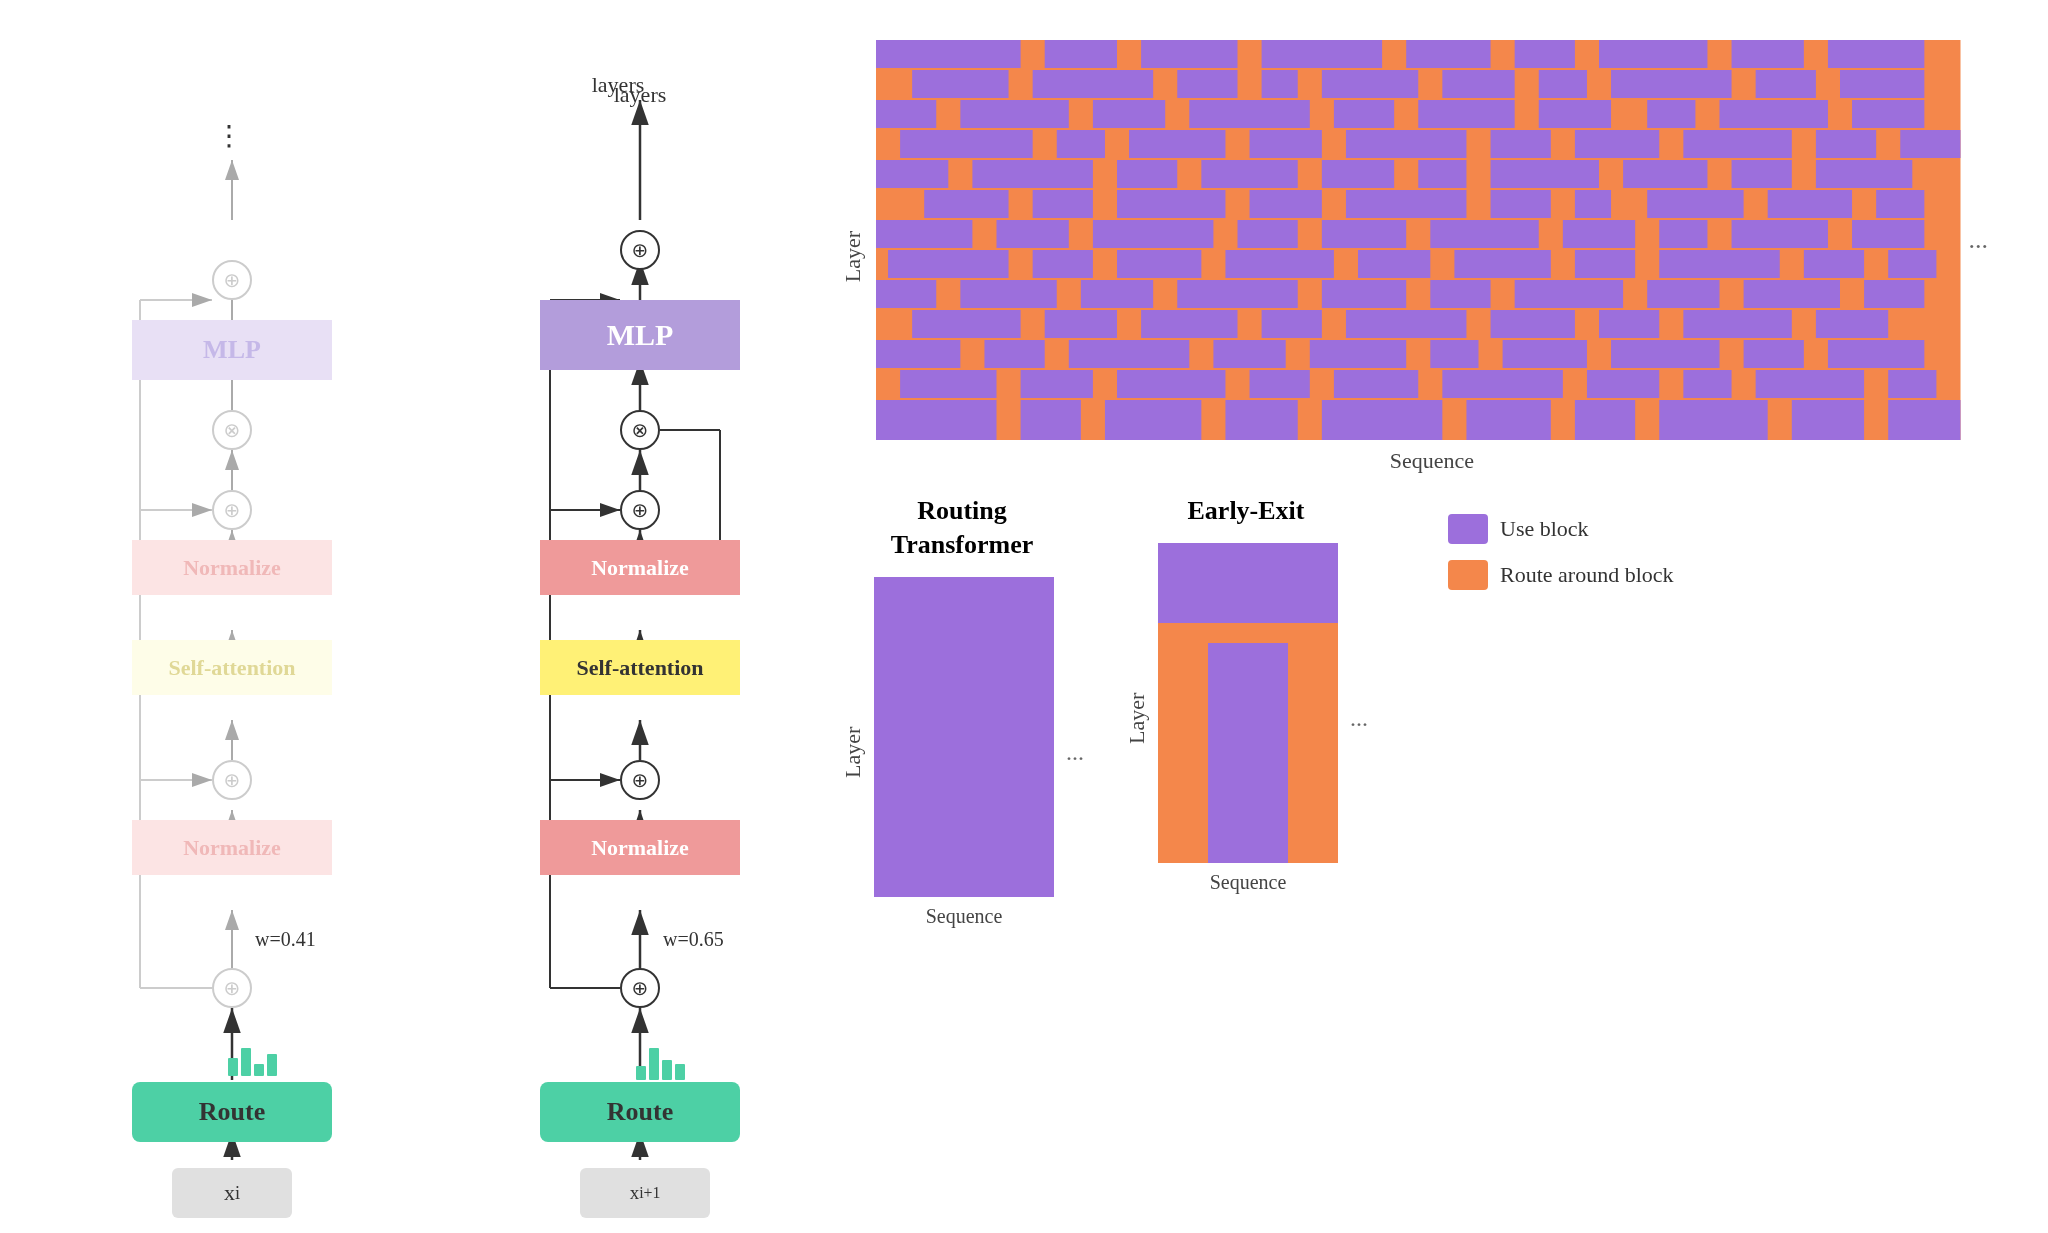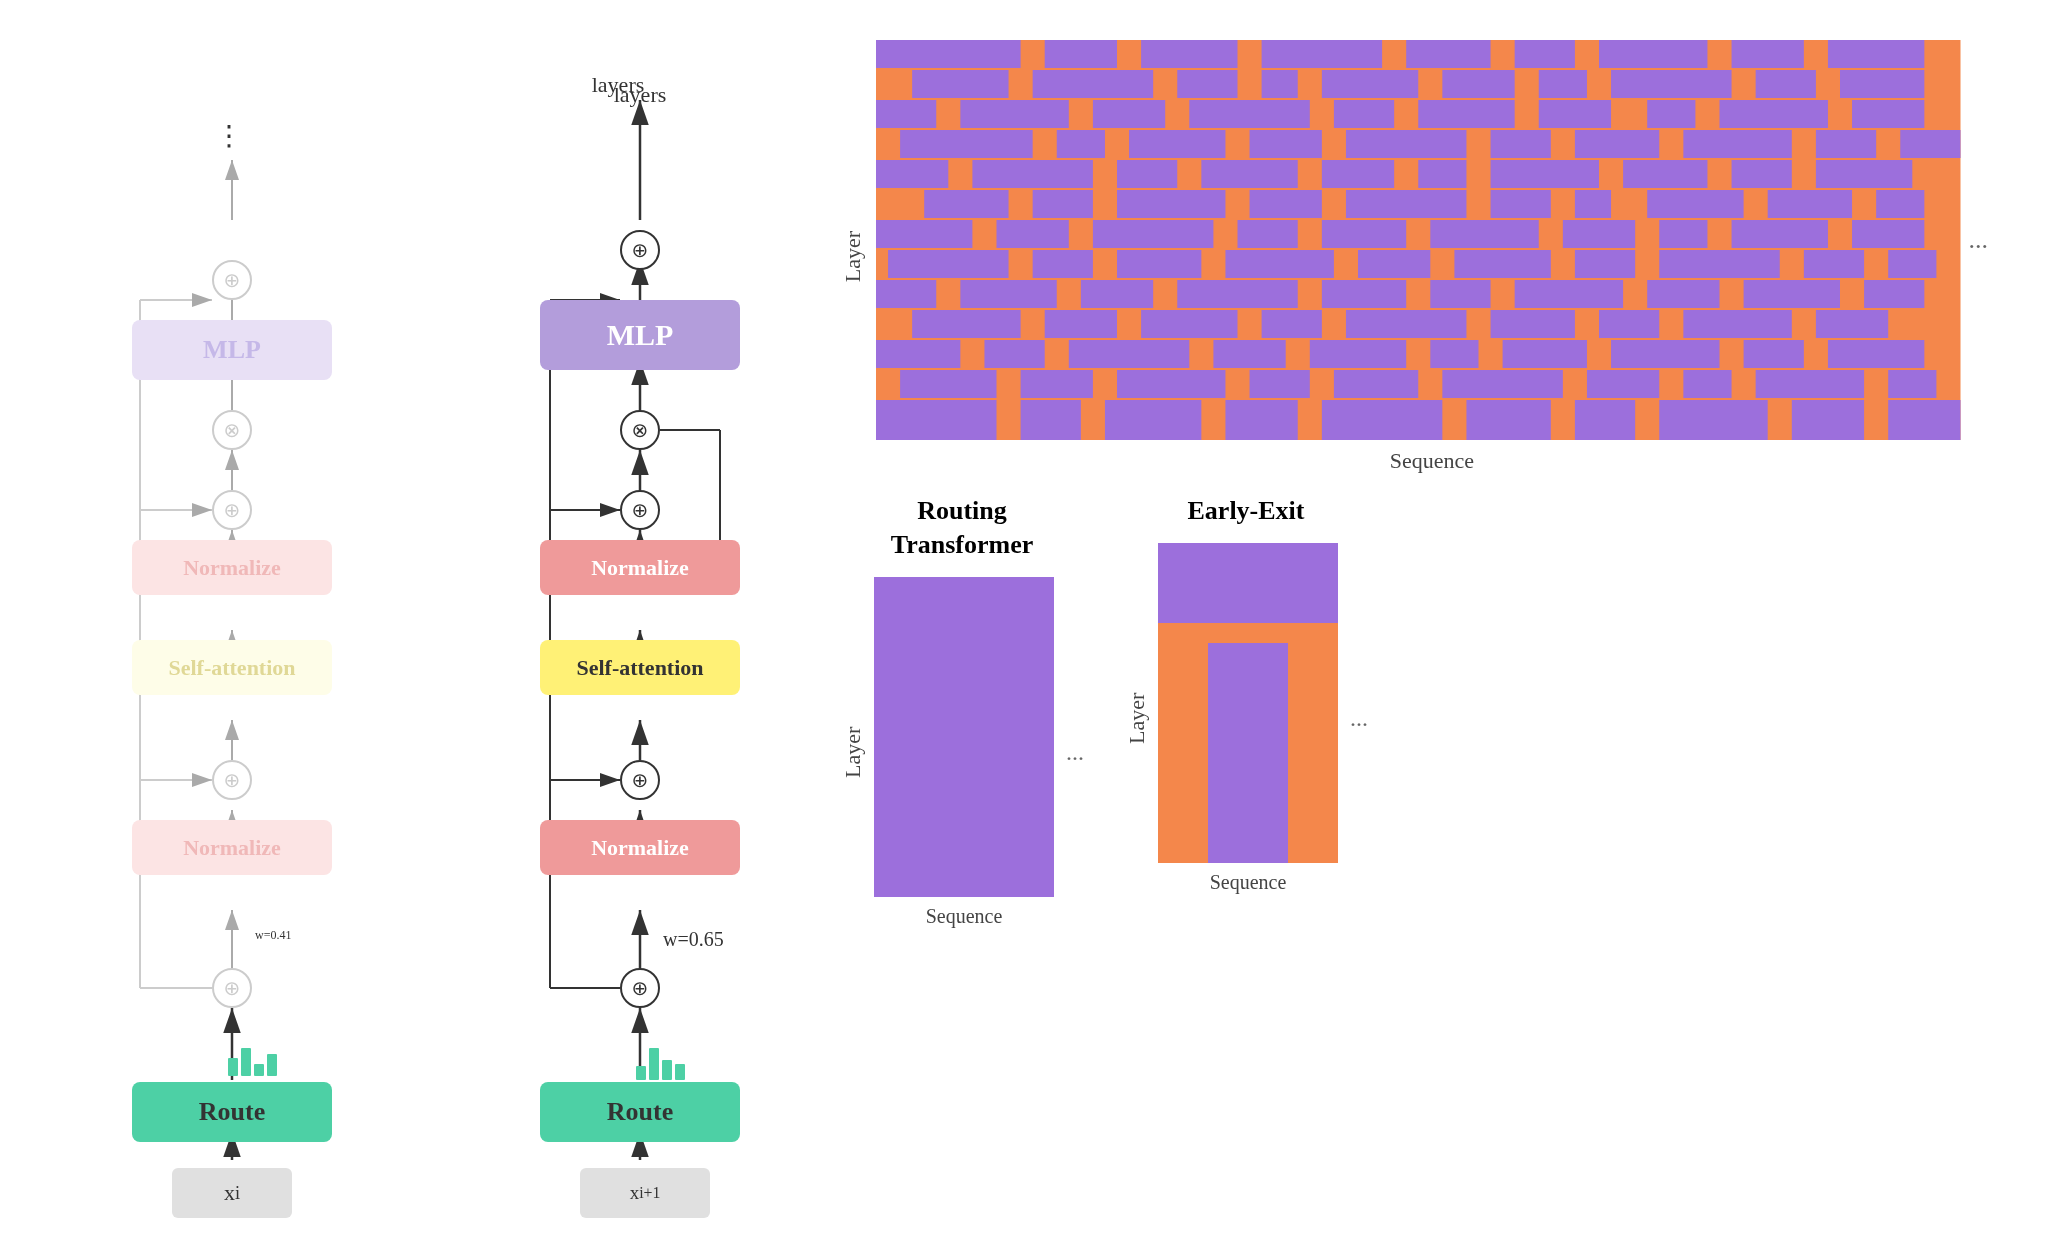--- a/index.html
+++ b/index.html
@@ -37,21 +37,21 @@
     
     .diagram-area {
       position: relative;
       width: 700px;
       height: 1150px;
     }
 
     
     .block {
       position: absolute;
-      border-radius: 8px;
+      border-radius: 0;
       display: flex;
       align-items: center;
       justify-content: center;
       font-size: 22px;
       font-weight: 500;
       color: #333;
     }
 
     .block-mlp {
       background: #b39ddb;
@@ -392,21 +392,21 @@
 
       <div class="block block-route" style="left:72px; top:1042px; width:200px; height:60px;">Route</div>
 
       <div class="mini-bar-container" style="left:168px; top:1008px;">
         <div class="mini-bar" style="width:10px; height:18px;"></div>
         <div class="mini-bar" style="width:10px; height:28px;"></div>
         <div class="mini-bar" style="width:10px; height:12px;"></div>
         <div class="mini-bar" style="width:10px; height:22px;"></div>
       </div>
 
-      <div style="position:absolute; left:195px; top:888px; font-size:12px; color:#333;">w=0.41</div>
+      <div style="position:absolute; left:195px; top:888px; font-size:20px; color:#333;">w=0.41</div>
 
       <div class="circle-node-ghost" style="left:152px; top:928px;">⊕</div>
 
       <div class="block block-normalize-ghost" style="left:72px; top:780px; width:200px; height:55px;">Normalize</div>
 
       <div class="circle-node-ghost" style="left:152px; top:720px;">⊕</div>
 
       <div class="block block-attention-ghost" style="left:72px; top:600px; width:200px; height:55px;">Self-attention</div>
 
       <div class="block block-normalize-ghost" style="left:72px; top:500px; width:200px; height:55px;">Normalize</div>
@@ -658,16 +658,26 @@
                 <rect x="0" y="120" width="50" height="200" fill="#f4874b"></rect>
                 <rect x="130" y="130" width="50" height="190" fill="#f4874b"></rect>
               </svg>
             </div>
             <div class="small-axis-x">Sequence</div>
           </div>
           <div class="small-dots">...</div>
         </div>
       </div>
 
+      <div class="legend">
+        <div class="legend-item">
+          <div class="legend-swatch" style="background:#9c6fdc;"></div>
+          <span>Use block</span>
+        </div>
+        <div class="legend-item">
+          <div class="legend-swatch" style="background:#f4874b;"></div>
+          <span>Route around block</span>
+        </div>
+      </div>
 
     </div>
   </div>
 </div>
 
 </body></html>

